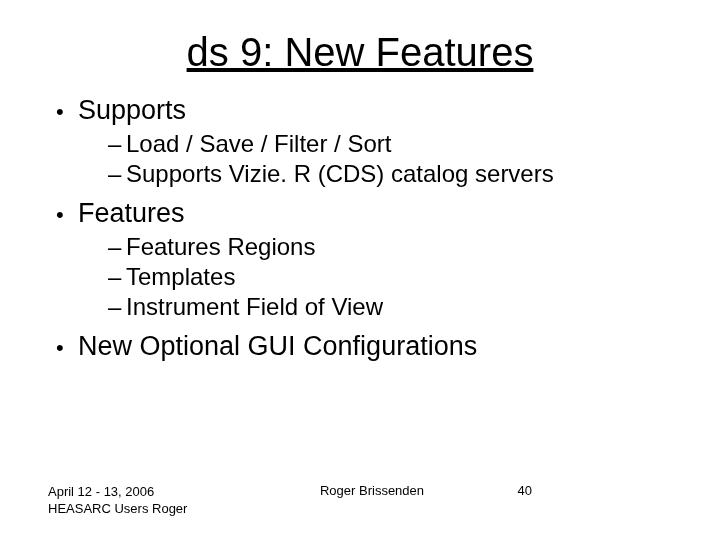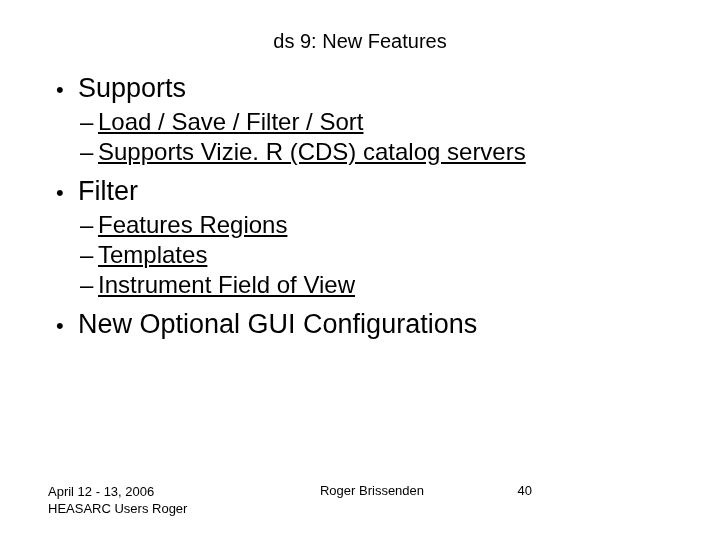--- a/index.html
+++ b/index.html
@@ -1,23 +1,23 @@
 <!DOCTYPE html>
 <html><head>
 <meta charset="utf-8">
 <style>
   * { margin: 0; padding: 0; box-sizing: border-box; }
   html, body { width: 720px; height: 540px; background: #fff; font-family: Arial, Helvetica, sans-serif; color: #000; }
   .slide { position: relative; width: 720px; height: 540px; padding: 24px 48px 0 48px; }
-  .title { text-align: center; font-size: 20px; font-weight: 400; margin-top: 6px; margin-bottom: 20px; }
+  .title { text-align: center; font-size: 40px; font-weight: 400; margin-top: 6px; margin-bottom: 20px; text-decoration: underline; }
   ul.top { list-style: none; }
   ul.top > li { margin-bottom: 6px; }
   .bullet-row { display: flex; align-items: baseline; font-size: 27px; margin-left: 8px; margin-bottom: 4px; }
   .bullet-dot { display: inline-block; width: 22px; font-size: 22px; line-height: 1; }
-  ul.sub { list-style: none; margin-left: 32px; margin-bottom: 10px; text-decoration: underline; }
+  ul.sub { list-style: none; margin-left: 60px; margin-bottom: 10px; }
   ul.sub > li { font-size: 24px; margin-bottom: 2px; }
   .dash { display: inline-block; width: 18px; }
   .footer { position: absolute; bottom: 22px; left: 0; width: 572px; padding: 0 40px 0 48px; display: flex; align-items: flex-start; font-size: 13px; }
   .footer-left { flex: 0 0 auto; line-height: 1.35; }
   .footer-center { position: absolute; left: 12px; width: 720px; text-align: center; }
   .footer-right { margin-left: auto; }
 </style>
 </head>
 <body>
 
@@ -34,21 +34,21 @@
       </div>
       <ul class="sub">
         <li><span class="dash">–</span><span>Load / Save / Filter / Sort</span></li>
         <li><span class="dash">–</span><span>Supports Vizie. R (CDS) catalog servers</span></li>
       </ul>
     </li>
 
     <li>
       <div class="bullet-row">
         <span class="bullet-dot">•</span>
-        <span>Filter</span>
+        <span>Features</span>
       </div>
       <ul class="sub">
         <li><span class="dash">–</span><span>Features Regions</span></li>
         <li><span class="dash">–</span><span>Templates</span></li>
         <li><span class="dash">–</span><span>Instrument Field of View</span></li>
       </ul>
     </li>
 
     <li>
       <div class="bullet-row">

